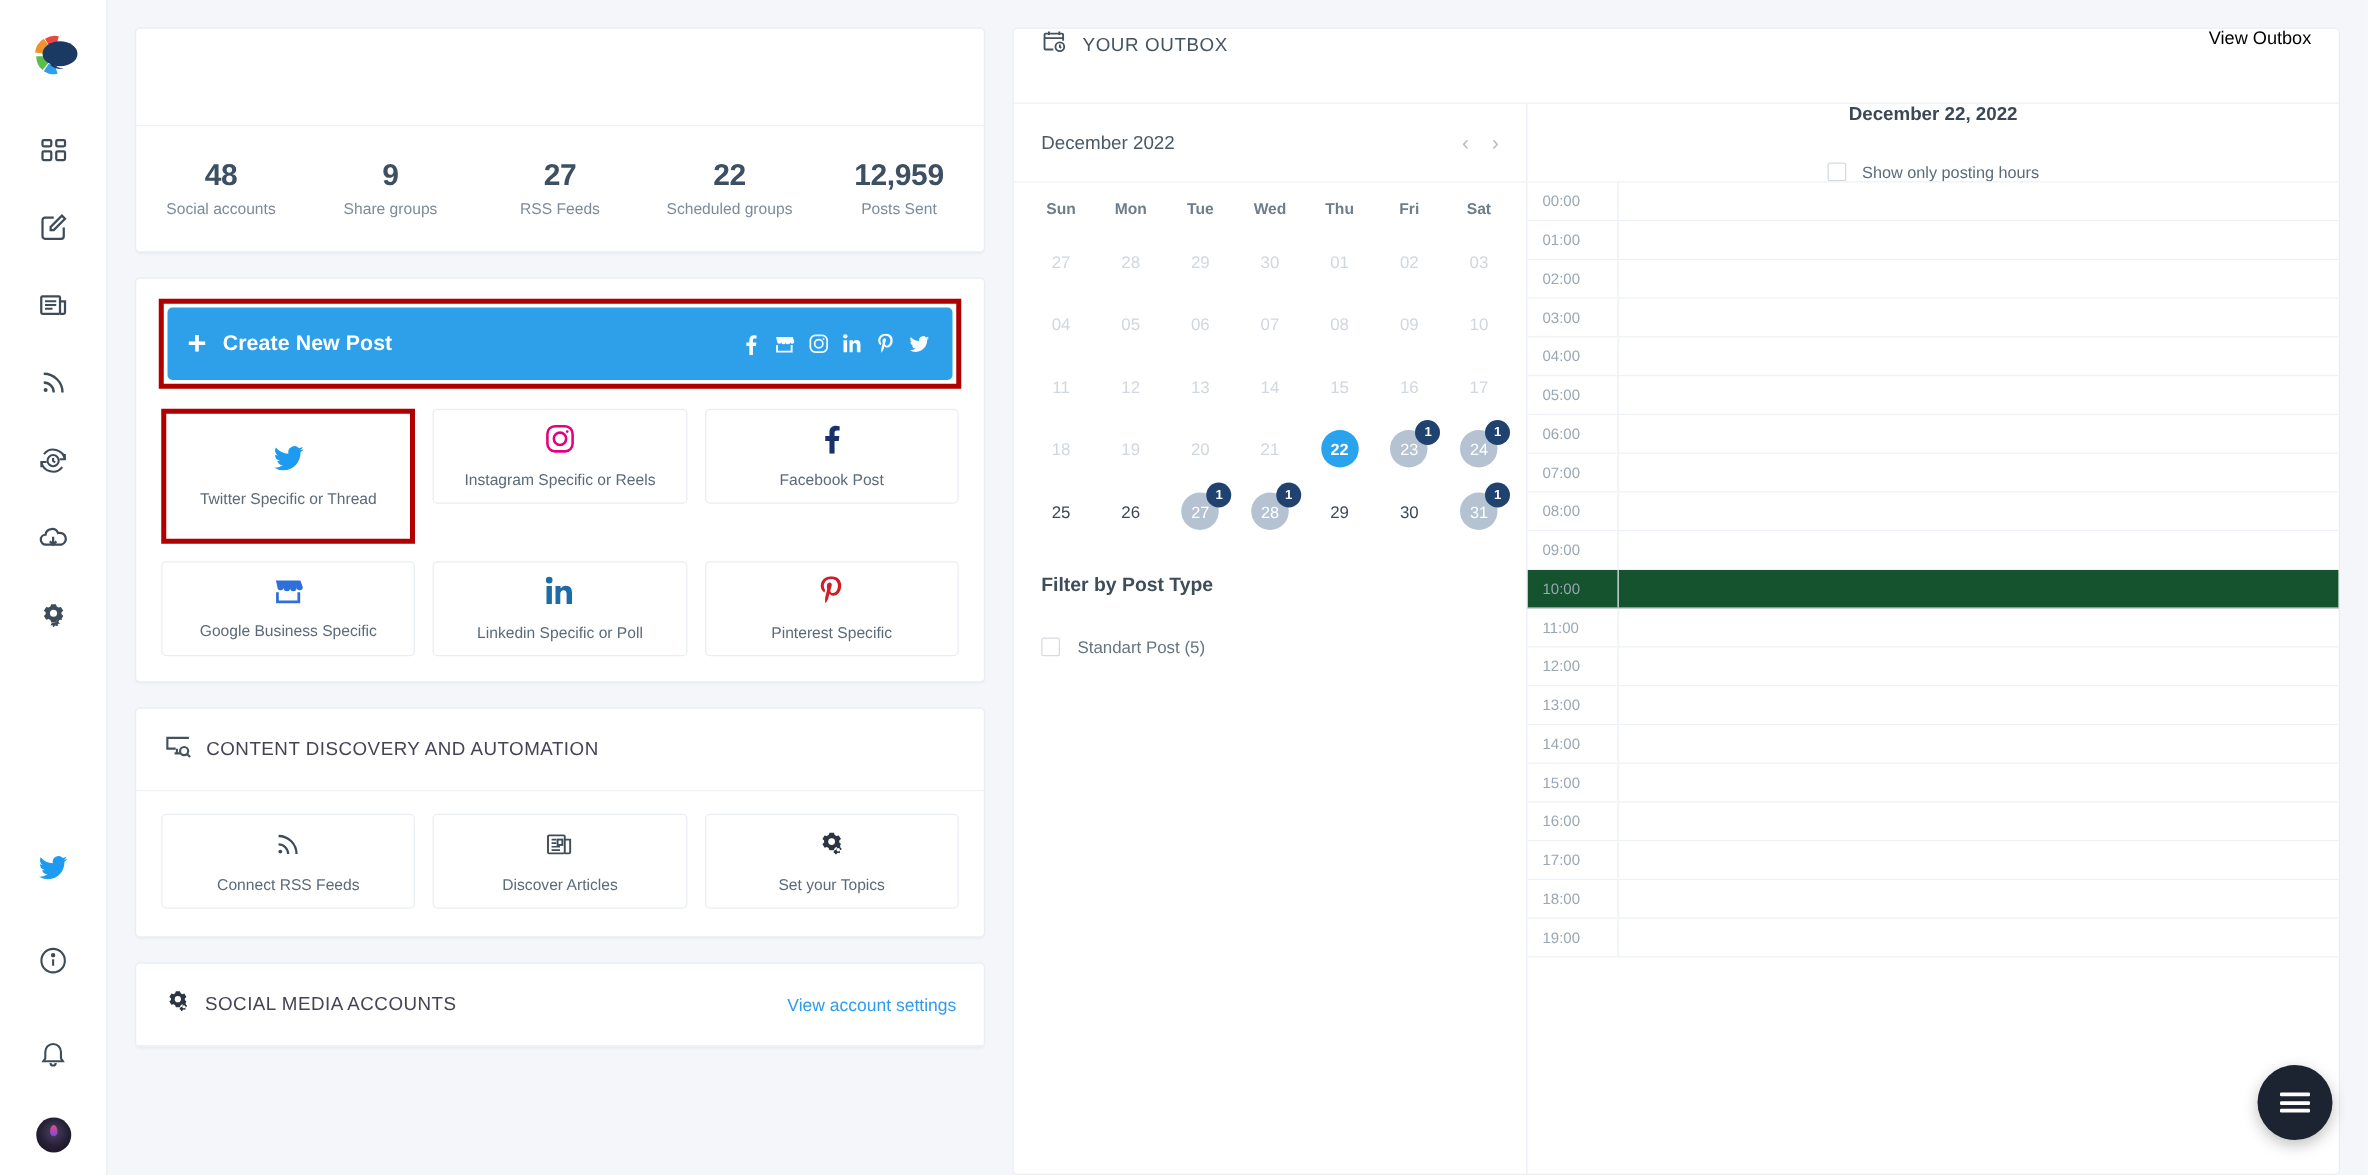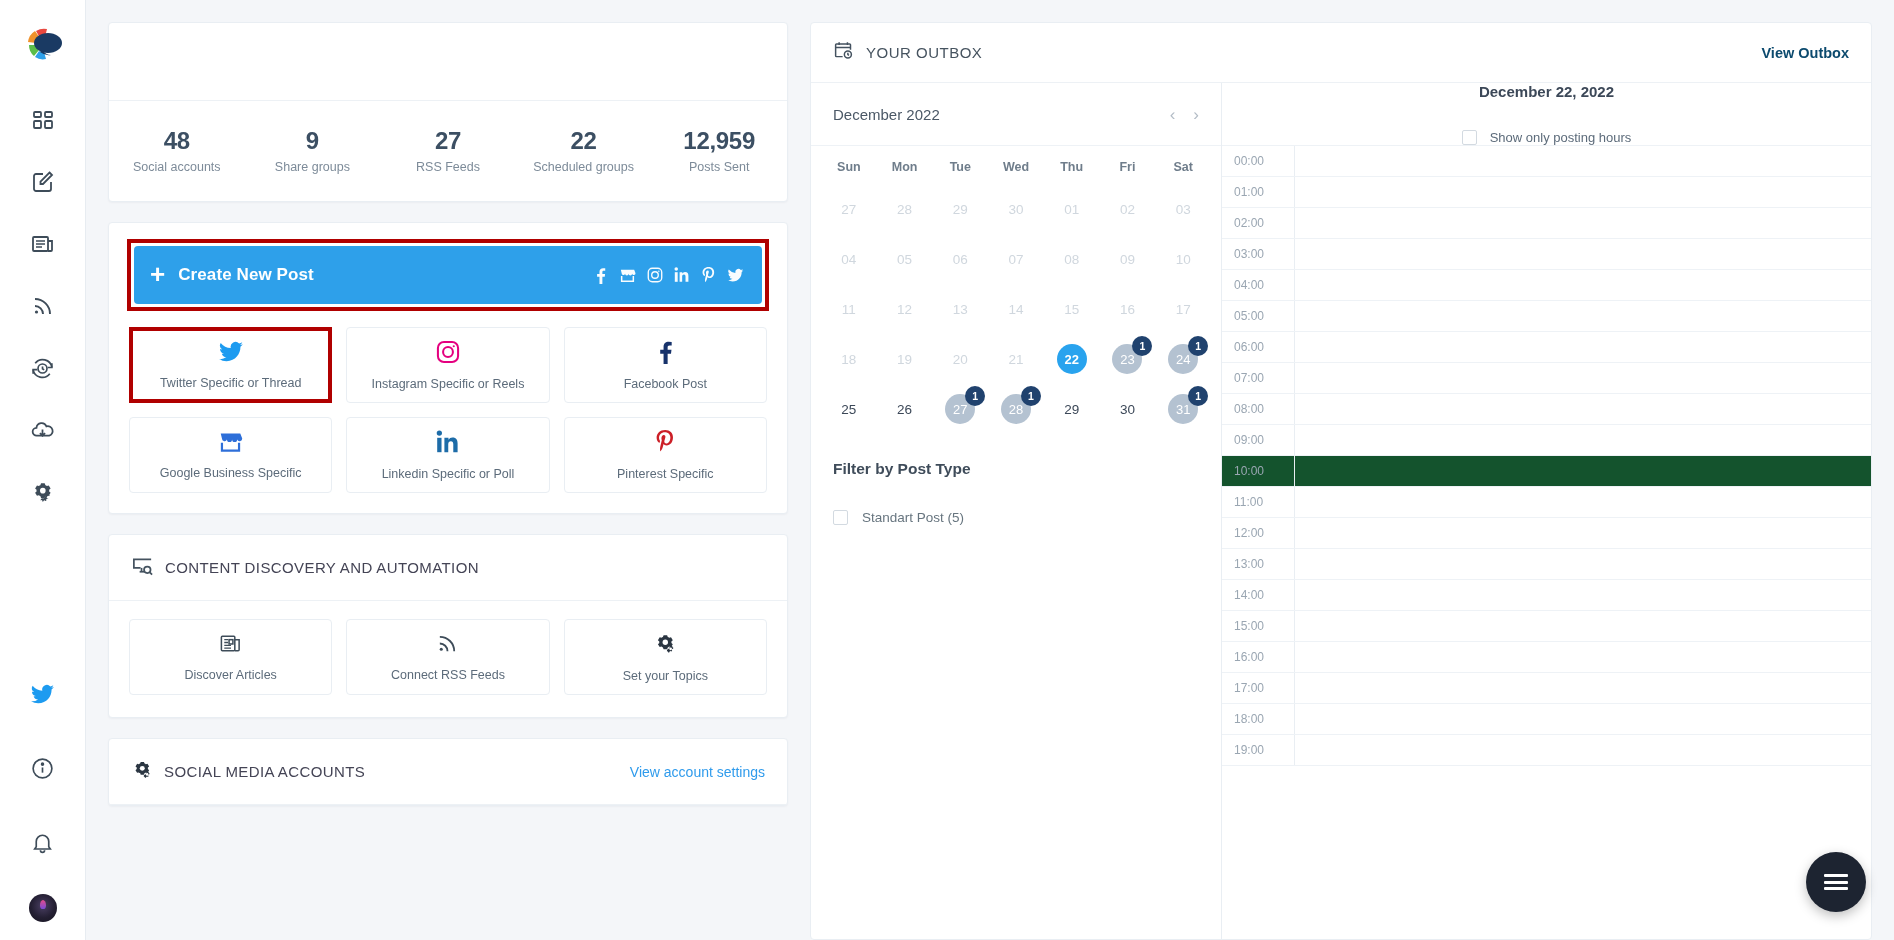--- a/index.html
+++ b/index.html
@@ -75,21 +75,21 @@
   .create-socials { display:flex; align-items:center; gap: 11px; opacity: .97; }
   .create-socials span { display:flex; align-items:center; }
 
   .tile-grid { display:grid; grid-template-columns: repeat(3, 1fr); gap: 14px; padding: 16px 20px 0 20px; }
   .tile {
     border: 1px solid #e9eef3; border-radius: 4px; height: 76px;
     display:flex; flex-direction:column; align-items:center; justify-content:center;
     gap: 9px; cursor:pointer; background:#fff;
   }
   .tile .tlabel { font-size: 12.5px; color: #5c6b7a; }
-  .tile-wrap-sel { border: 4px solid #b00000; padding: 0; }
+  .tile-wrap-sel { border: 4px solid #b00000; padding: 16px; }
   .tile-wrap-sel .tile { border: none; height: 68px; }
 
   
   .cd-head, .sm-head {
     height: 66px; display:flex; align-items:center; padding: 0 22px; gap: 11px;
     border-bottom: 1px solid #edf1f5;
   }
   .cd-title, .sm-title { font-size: 15px; color: #445; letter-spacing: .4px; font-weight: 400; }
   .cd-grid { display:grid; grid-template-columns: repeat(3,1fr); gap: 14px; padding: 18px 20px 22px 20px; }
   .cd-tile {
@@ -97,24 +97,24 @@
     display:flex; flex-direction:column; align-items:center; justify-content:center; gap:9px;
     cursor:pointer;
   }
   .cd-tile .tlabel { font-size: 12.5px; color:#5c6b7a; }
   .sm-head { justify-content: space-between; }
   .sm-head .left { display:flex; align-items:center; gap: 11px; }
   .link { color:#2f9bec; font-size:14px; cursor:pointer; }
 
   
   .outbox { background:#fff; border:1px solid #e9eef3; border-radius:4px; height: 918px; display:flex; flex-direction:column; overflow:hidden;}
-  .ob-head { height: 60px; display:flex; align-items:center; justify-content:space-between; padding: 0 22px; border-bottom:1px solid #edf1f5;}
+  .ob-head { height: 60px; display:flex; align-items:flex-start; justify-content:space-between; padding: 0 22px; border-bottom:1px solid #edf1f5;}
   .ob-head .left{ display:flex; align-items:center; gap:12px;}
   .ob-title { font-size:15px; color:#46535f; letter-spacing:.5px; }
-  .ob-link { color:#0c4a6e; font-size:14.5px; font-weight:700; cursor:pointer;}
+  .ob-link { color:#000000; font-size:14.5px; font-weight:400; cursor:pointer;}
   .ob-body { flex:1 1 auto; display:flex; min-height:0; }
 
   .cal-pane { width: 411px; flex:0 0 411px; border-right:1px solid #e9eef3; padding: 0; }
   .cal-head { height: 62px; display:flex; align-items:center; justify-content:space-between; padding: 0 22px;}
   .cal-month { font-size:15px; color:#4b5866;}
   .cal-nav { display:flex; gap: 18px; color:#b3bcc6; }
   .cal-nav span { cursor:pointer; font-size:17px; line-height:1; }
   .dow-row, .day-row { display:grid; grid-template-columns: repeat(7, 1fr); }
   .dow-row { border-top:1px solid #eef2f6; padding: 14px 10px 10px 10px;}
   .dow { text-align:center; font-size:12.5px; color:#6f7d8b; font-weight:600;}
@@ -407,38 +407,38 @@
                 <path d="M11 12v4"></path>
               <circle cx="17" cy="14" r="3.4"></circle>
                 <path d="M19.6 16.6 22 19"></path>
             </svg>
           </span>
           <span class="cd-title">CONTENT DISCOVERY AND AUTOMATION</span>
         </div>
         <div class="cd-grid">
           <div class="cd-tile">
             <span>
+              <svg width="23" height="23" viewBox="0 0 24 24" fill="none" stroke="#3e4c59" stroke-width="1.9">
+                <circle cx="5.5" cy="18" r="1.6" fill="#3e4c59" stroke="none"></circle>
+                <path d="M4 12a8 8 0 0 1 8 8"></path>
+                  <path d="M4 5a15 15 0 0 1 15 15"></path>
+              </svg>
+            </span>
+            <span class="tlabel">Connect RSS Feeds</span>
+          </div>
+          <div class="cd-tile">
+            <span>
               <svg width="23" height="23" viewBox="0 0 24 24" fill="none" stroke="#3e4c59" stroke-width="1.6">
                 <rect x="2.5" y="4.5" width="14" height="15" rx="1"></rect>
                   <path d="M16.5 8H21v10.5a1 1 0 0 1-1 1h-3.5"></path>
                 <path d="M5.5 8h4M5.5 11h4M5.5 14h7M5.5 16.8h7" stroke-width="1.4"></path>
                   <rect x="10.5" y="8" width="4" height="4.5"></rect>
               </svg>
             </span>
             <span class="tlabel">Discover Articles</span>
-          </div>
-          <div class="cd-tile">
-            <span>
-              <svg width="23" height="23" viewBox="0 0 24 24" fill="none" stroke="#3e4c59" stroke-width="1.9">
-                <circle cx="5.5" cy="18" r="1.6" fill="#3e4c59" stroke="none"></circle>
-                <path d="M4 12a8 8 0 0 1 8 8"></path>
-                  <path d="M4 5a15 15 0 0 1 15 15"></path>
-              </svg>
-            </span>
-            <span class="tlabel">Connect RSS Feeds</span>
           </div>
           <div class="cd-tile">
             <span>
               <svg width="24" height="24" viewBox="0 0 24 24" fill="#2b3642">
                 <path d="M10.6 3.2 9.9 5a6.5 6.5 0 0 0-1.4.8L6.7 5.3 4.9 8.2l1.4 1.2a6.6 6.6 0 0 0 0 1.6l-1.4 1.2 1.8 2.9 1.8-.5c.43.33.9.6 1.4.8l.7 1.8h3.5l.7-1.8c.5-.2.97-.47 1.4-.8l1.8.5 1.8-2.9-1.4-1.2a6.6 6.6 0 0 0 0-1.6l1.4-1.2-1.8-2.9-1.8.5a6.5 6.5 0 0 0-1.4-.8l-.7-1.8z"></path>
                 <circle cx="12.3" cy="10.2" r="2.7" fill="#fff"></circle>
                 <path d="M18.6 13.6l.8.5-.1 1 1 .6-.2 1-1 .3-.4.9.5.9-.8.7-.9-.4-.9.4-.4.9h-1l-.3-.9-1-.3.1-1.1.7-.9 1-.4.8-1 .1-1.2z"></path>
                 <circle cx="17.6" cy="16.8" r="1.4" fill="#fff"></circle>
               </svg>
             </span>

